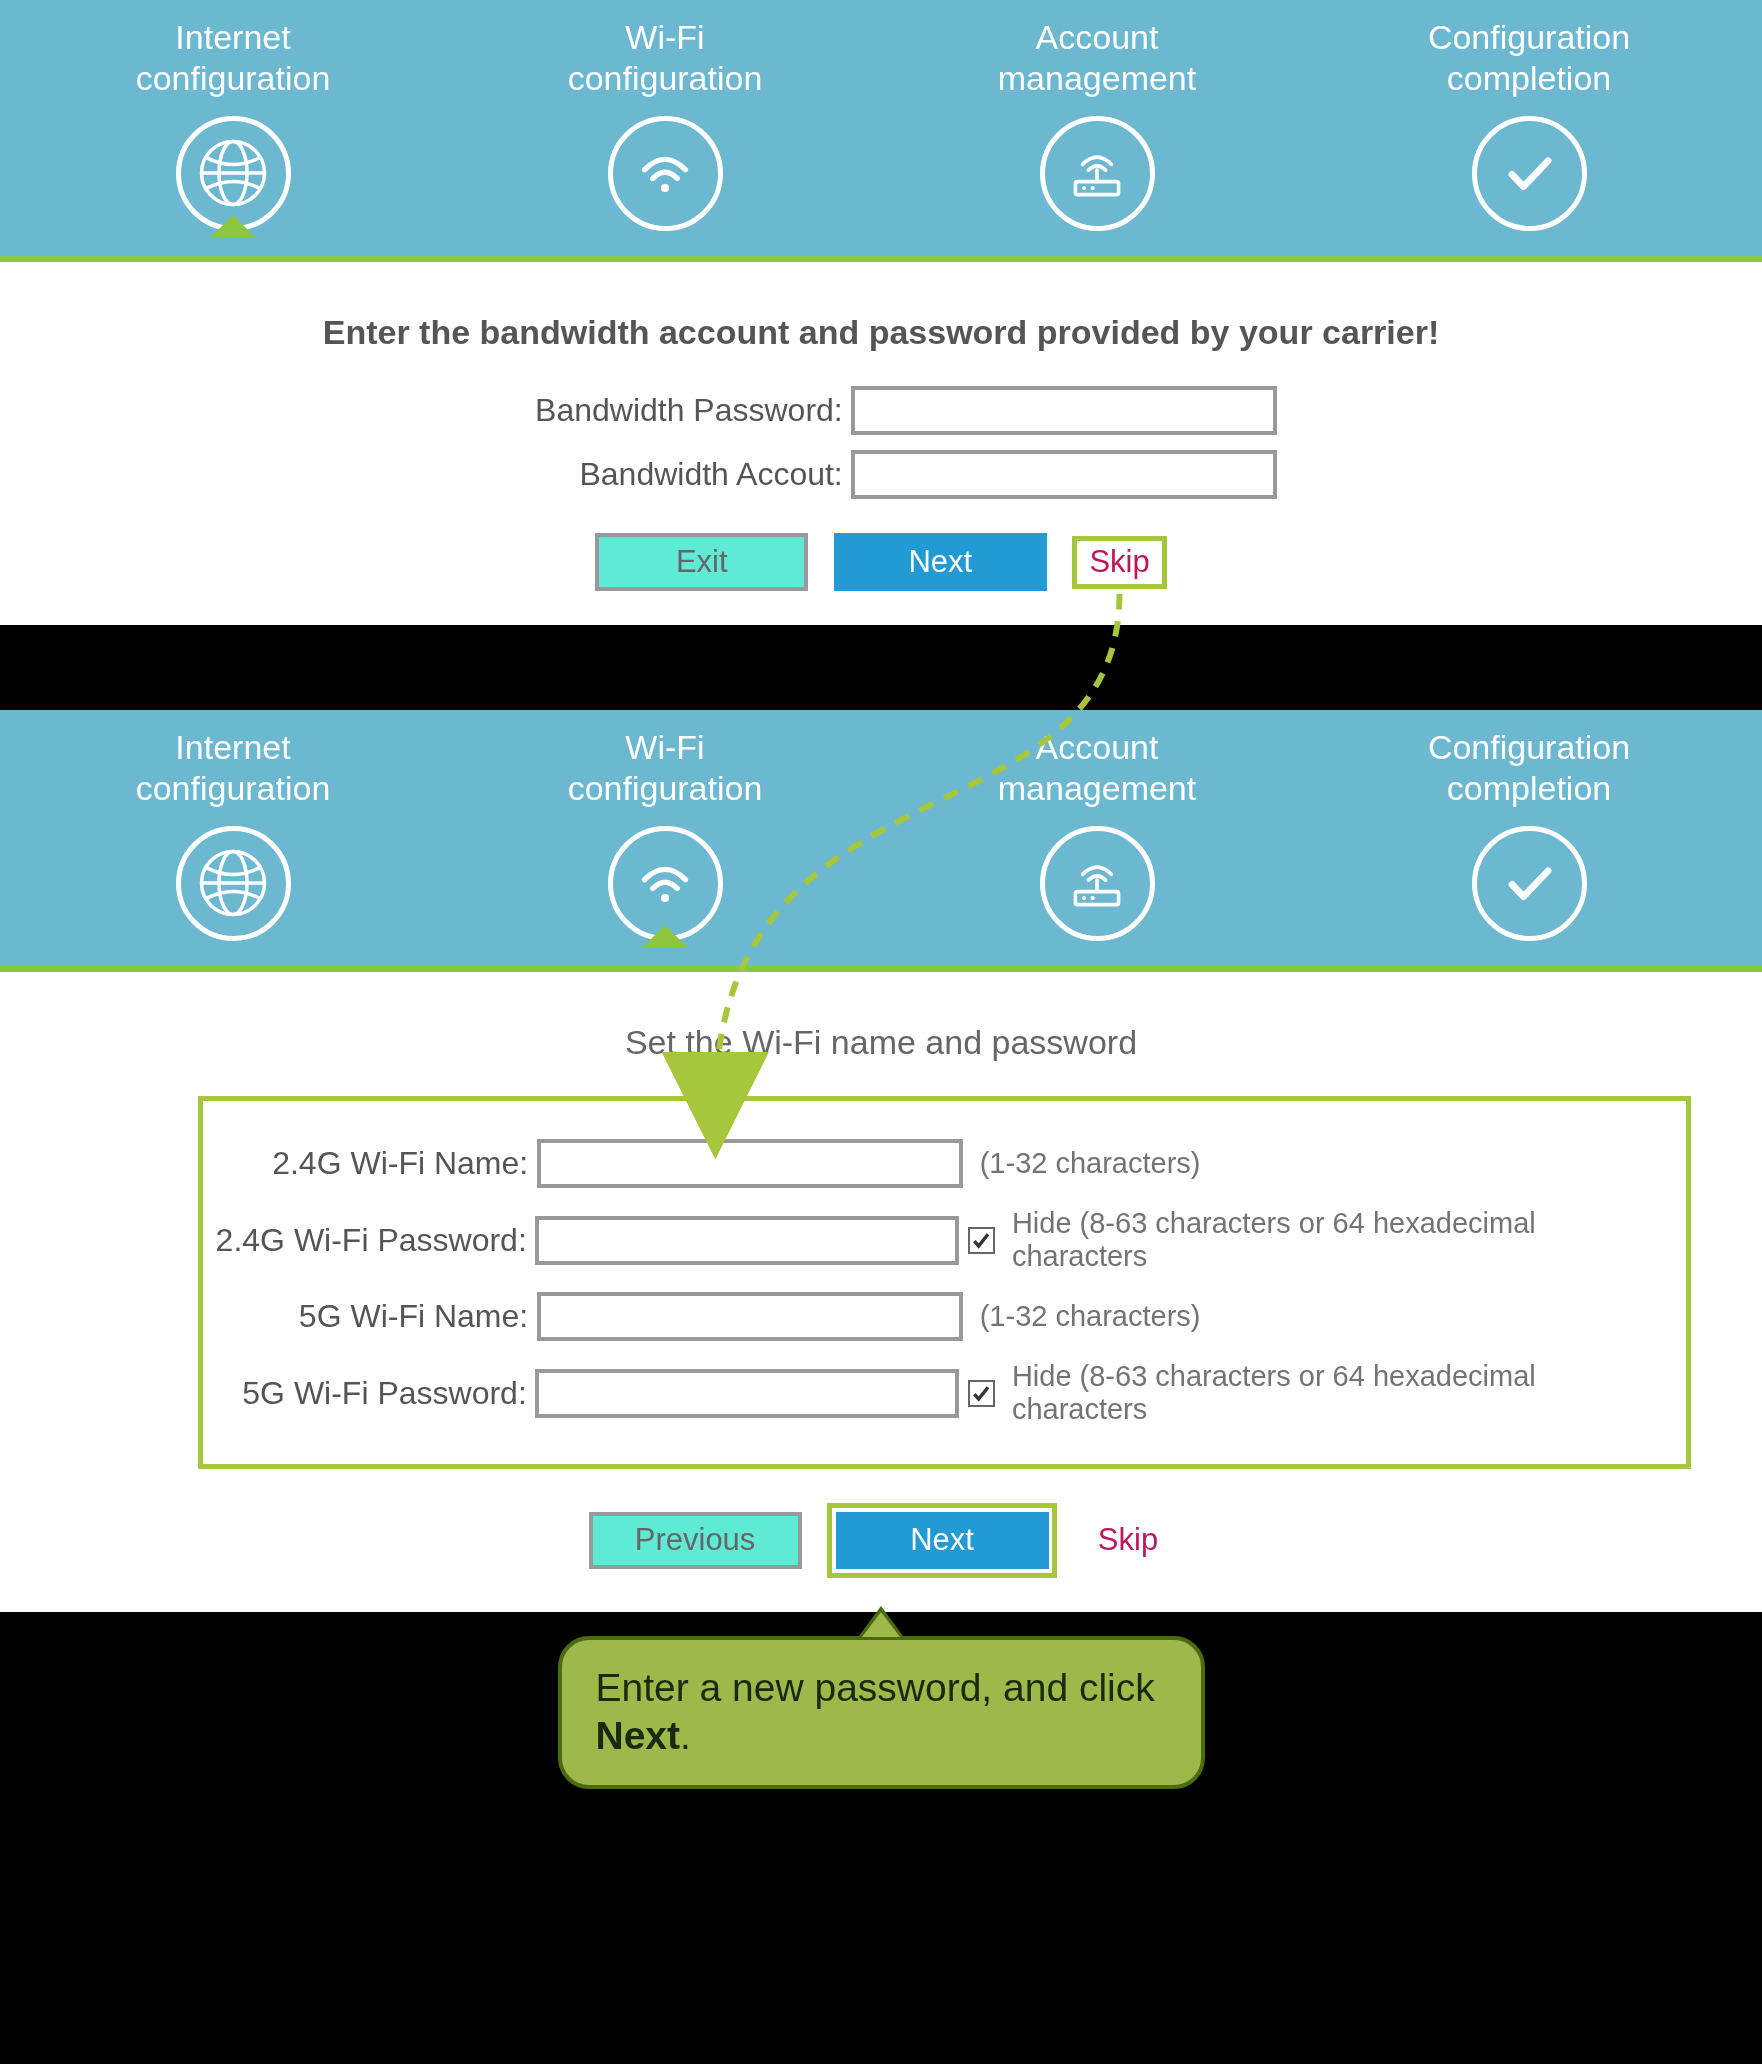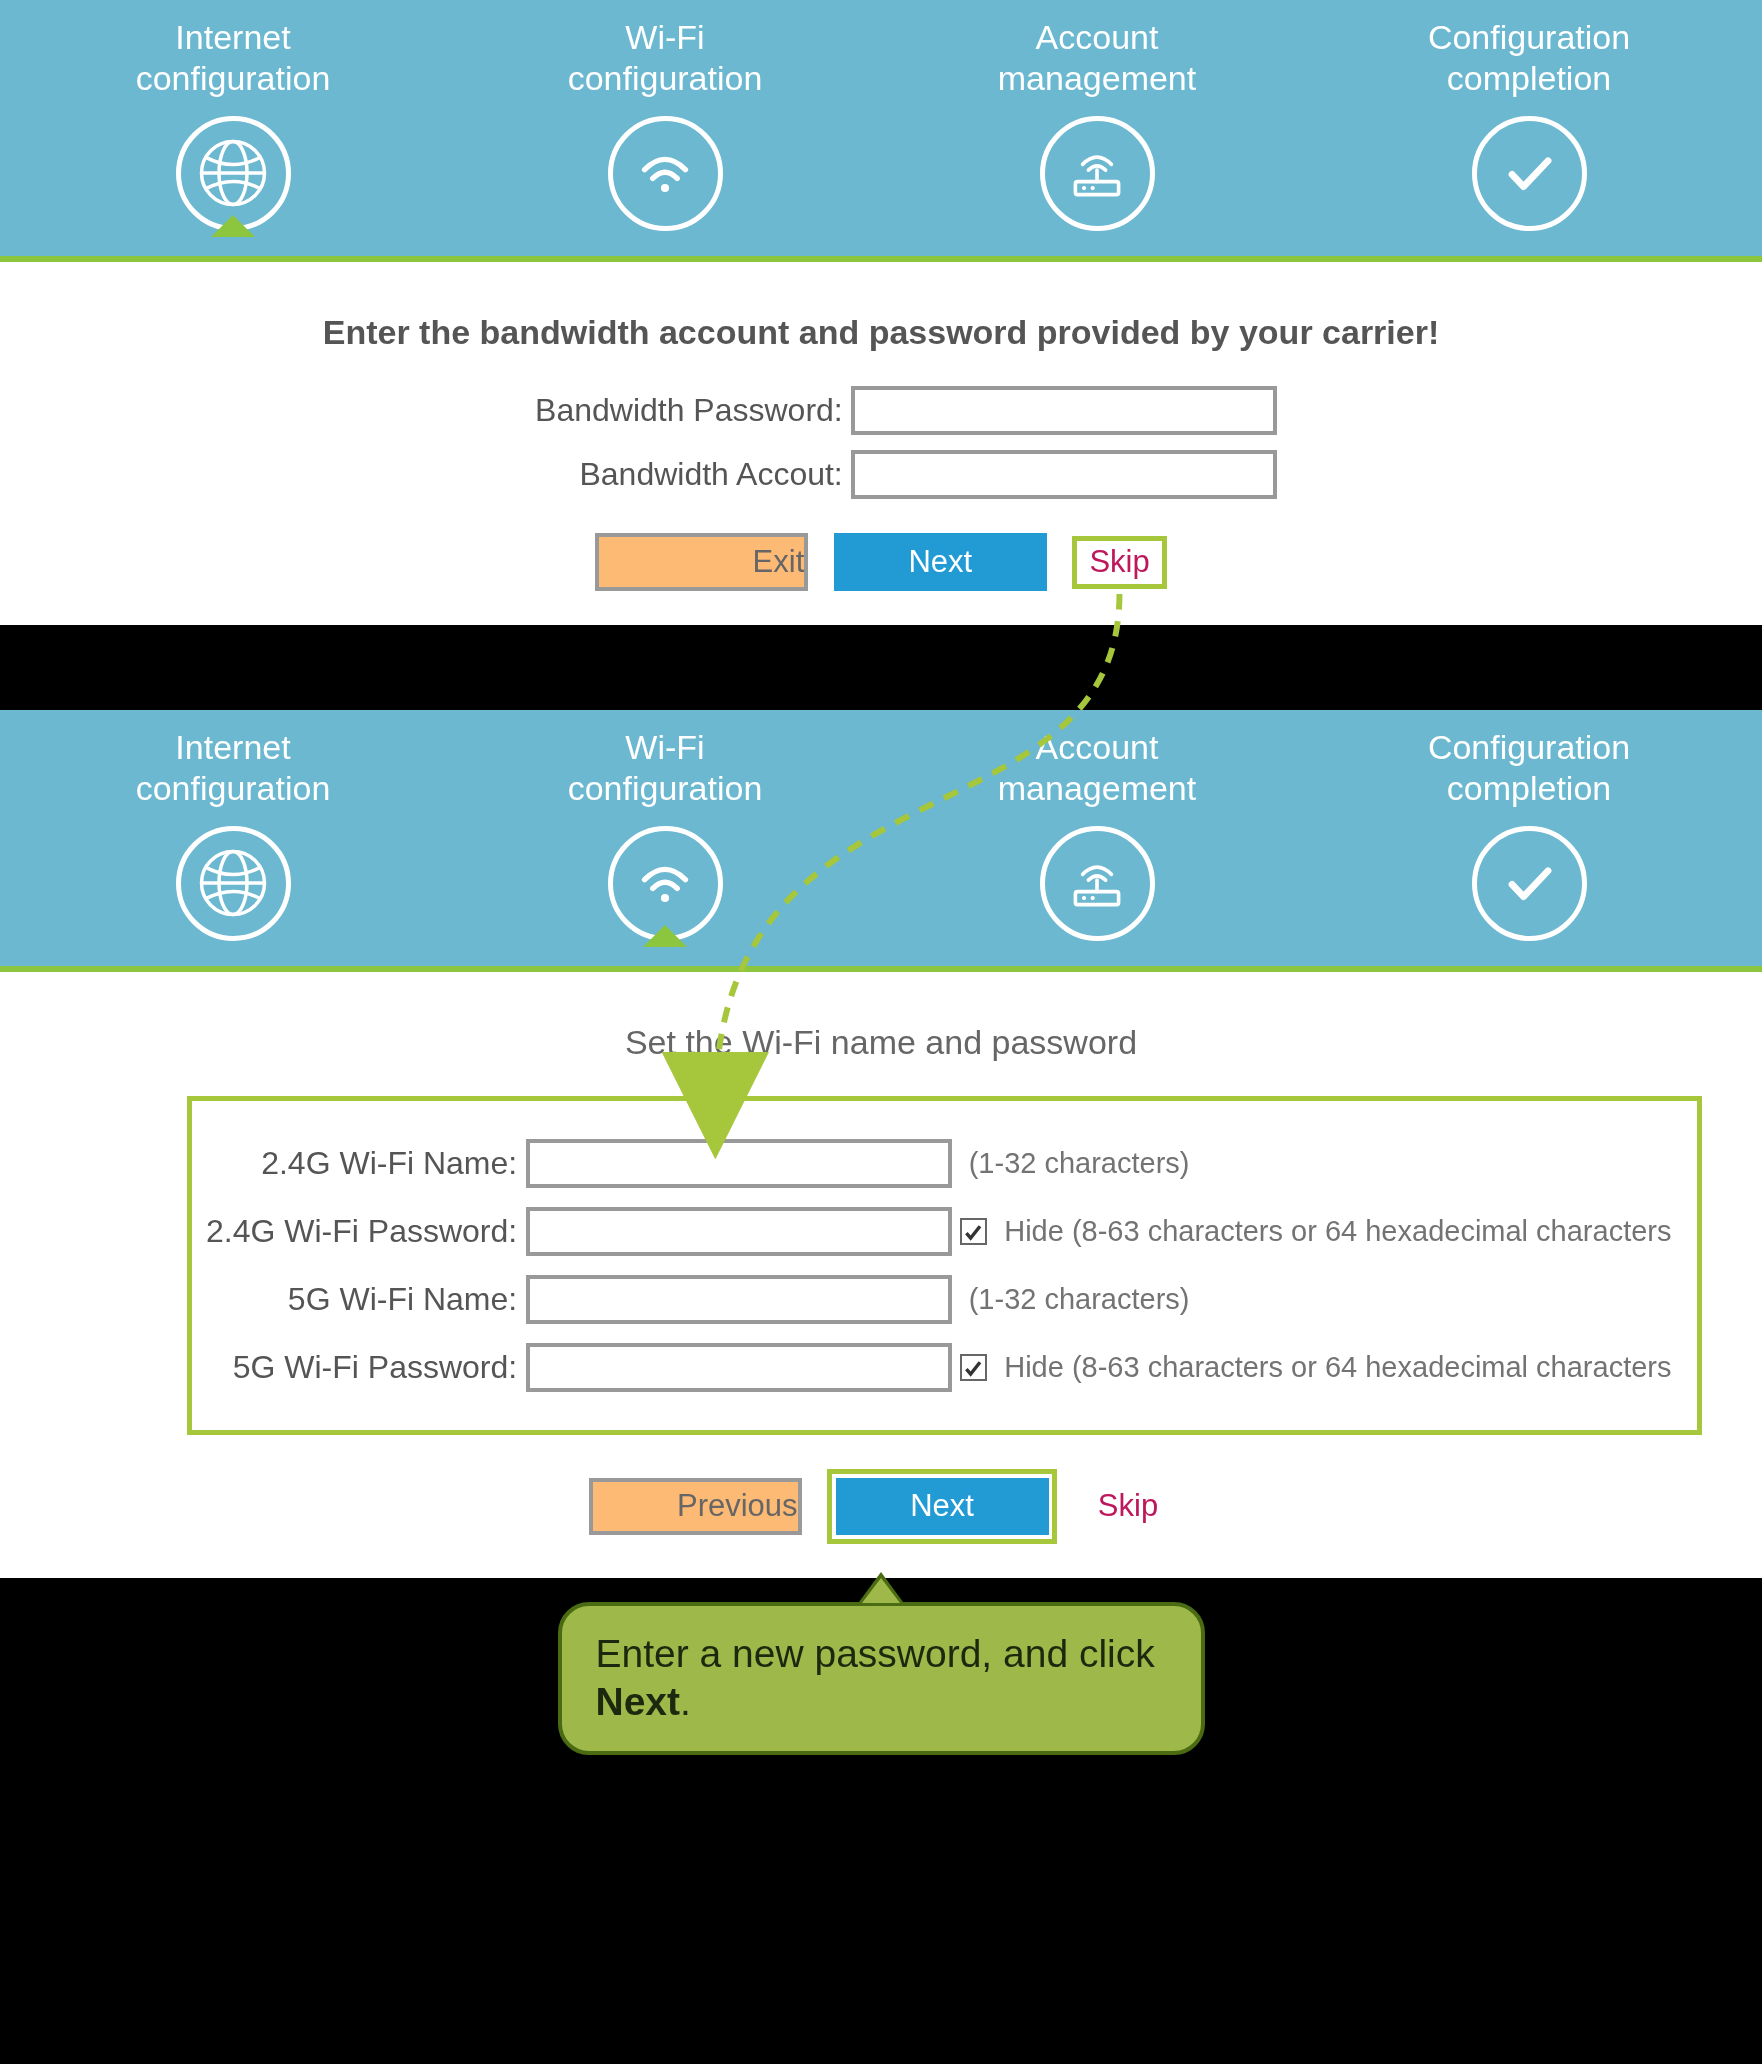--- a/index.html
+++ b/index.html
@@ -28,36 +28,36 @@
     position:absolute; bottom:-6.8px; width:0; height:0;
     border-left:19px solid transparent; border-right:19px solid transparent;
     border-bottom:19px solid #fff;
   }
   .carrot.green-outline::before {
     content:""; position:absolute; left:-22px; top:-3.4px;
     border-left:22px solid transparent; border-right:22px solid transparent;
     border-bottom:22px solid #8cc63f; z-index:-1;
   }
 
-  .body { padding:51px 34px 34px; position:relative; }
+  .body { padding:51px 45px 34px; position:relative; }
   .heading { text-align:center; font-size:34px; font-weight:bold; color:#555; margin-bottom:34px; }
 
   .form-row { display:flex; align-items:center; justify-content:center; margin:15.3px 0; gap:8.5px; }
   .lbl { width:358px; text-align:right; font-size:32px; color:#555; }
   .inp {
     width:426px; height:49px; border:4.3px solid #999; background:#fff;
     font-size:27px; padding:0 8.5px;
   }
   .hint { font-size:29px; color:#737373; margin-left:8.5px; }
   .cb { width:27px; height:27px; border:2.6px solid #666; background:#fff; display:inline-flex; align-items:center; justify-content:center; }
   .cb svg { width:20.4px; height:20.4px; }
 
   .btn-row { text-align:center; margin-top:34px; display:flex; justify-content:center; gap:25.6px; align-items:center; }
   .btn { font-size:31px; padding:6.8px 0; width:213px; text-align:center; cursor:pointer; }
-  .btn.exit { border:4.3px solid #999; color:#666; background:#fdba74;text-align:right; }
+  .btn.exit { border:4.3px solid #999; color:#666; background:#5eead4; }
   .btn.next { background:#229bd4; color:#fff; border:4.3px solid #229bd4; }
   .skip-link { font-size:31px; color:#be185d; padding:6.8px 15.3px; }
 
   .hl-skip { border:5.1px solid #a6c63b; padding:3.4px 12px; }
   .hl-next { border:5.1px solid #a6c63b; padding:3.4px; display:inline-block; }
   .hl-box { border:5.1px solid #a6c63b; padding:19px 10.2px 19px 10.2px; background:rgba(255,255,255,0); }
   .hl-box .form-row { justify-content:flex-start; margin:19px 0; }
 
   .callout {
     position:relative; margin:0 auto 0; width:647px;

